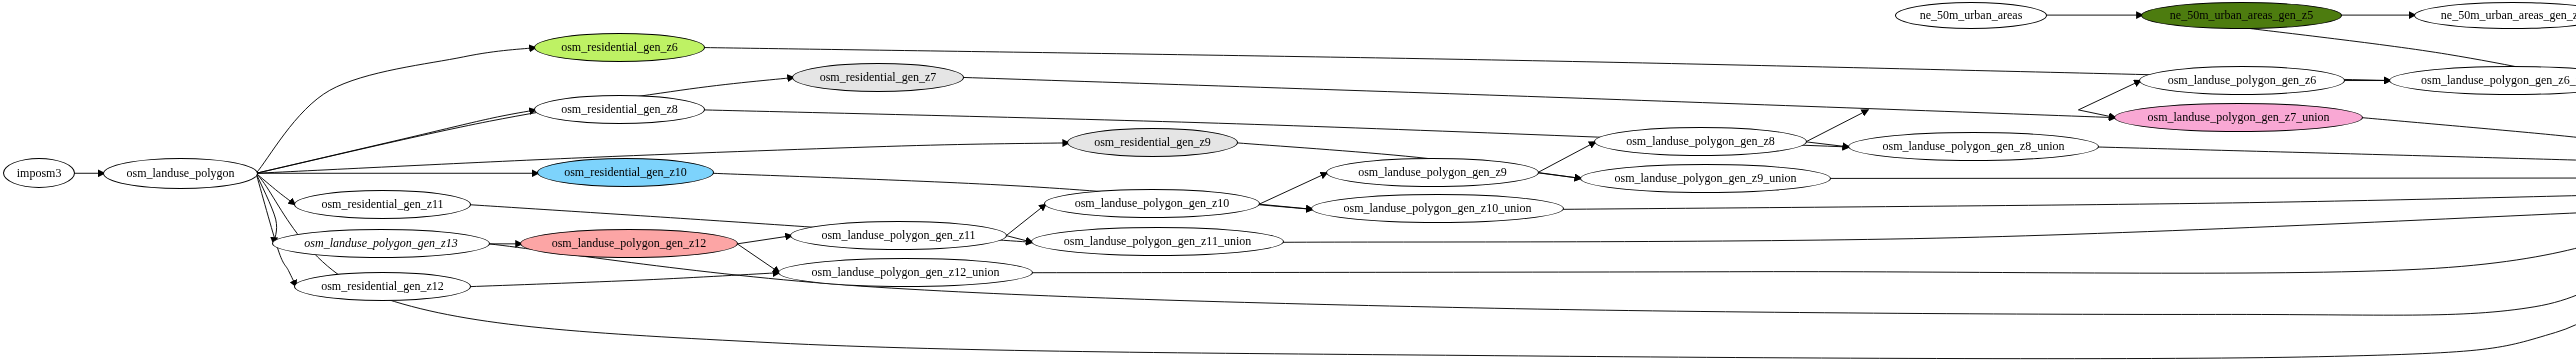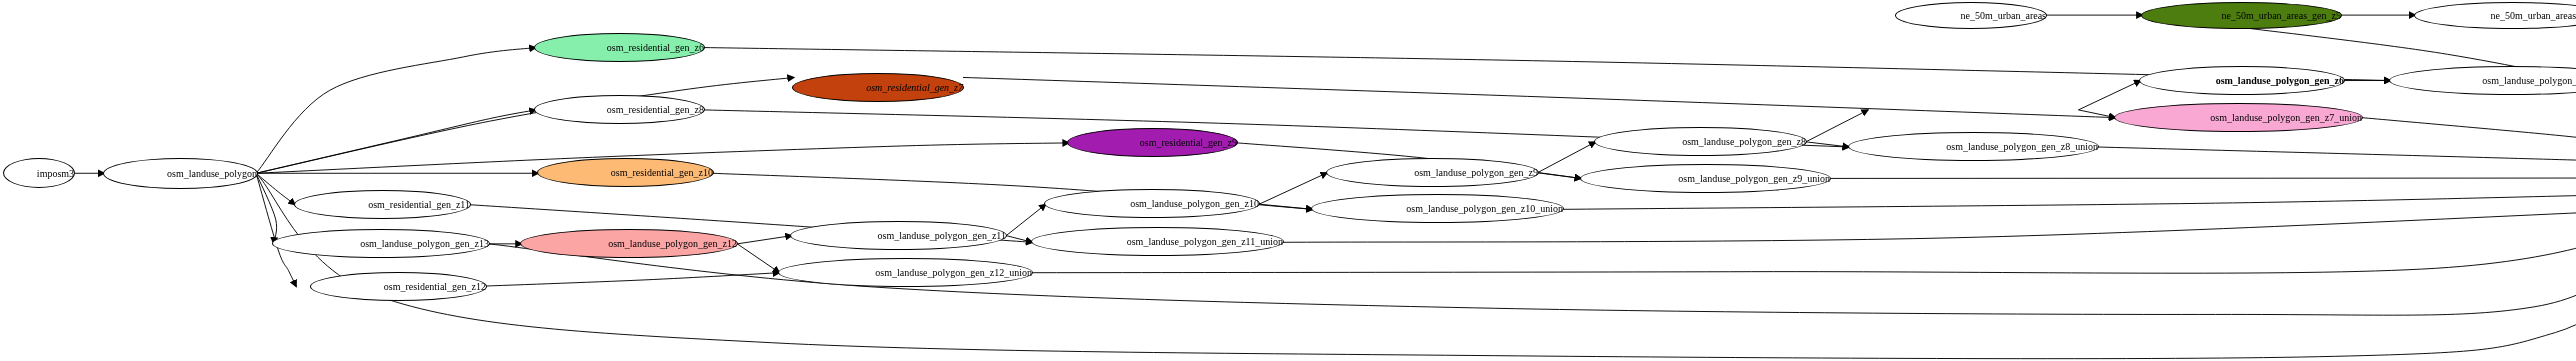--- a/index.html
+++ b/index.html
@@ -24,22 +24,22 @@
     height: 362px;
   }
   .node {
     position: absolute;
     box-sizing: border-box;
     border: 0.9px solid #000000;
     border-radius: 50%;
     background: #ffffff;
     display: flex;
     align-items: center;
-    justify-content: flex-end;
-    font-size: 10px;
+    justify-content: center;
+    font-size: 12px;
     color: #000000;
     white-space: nowrap;
     z-index: 2;
   }
 </style>
 </head>
 <body>
 
 <div id="canvas" style="width: 2741px; height: 362px; background: rgb(255, 255, 255);">
     <svg id="edge-layer" width="2741" height="362" viewBox="0 0 5320 702">
@@ -91,42 +91,42 @@
       <path d="M4543,29 L4688,29" fill="none" stroke="#000000" stroke-width="1.8" marker-end="url(#arrow)"></path>
       <path d="M4351,53 C4417.5,61.7 4631.8,85.5 4750,105 C4868.2,124.5 4992.0,150.2 5060,170 C5128.0,189.8 5141.7,214.7 5158,223.6" fill="none" stroke="#000000" stroke-width="1.8" marker-end="url(#arrow)"></path>
       <path d="M5064,29 C5073.3,43.3 5104.3,87.6 5120,115 C5135.7,142.4 5151.7,180.2 5158,193.2" fill="none" stroke="#000000" stroke-width="1.8" marker-end="url(#arrow)"></path>
     </svg>
     <div class="node" style="left: 3.1px; top: 158px; width: 72px; height: 30px; background: rgb(255, 255, 255); border-color: rgb(0, 0, 0);">
       <span>imposm3</span>
     </div>
     <div class="node" style="left: 103px; top: 158px; width: 155px; height: 31px; background: rgb(255, 255, 255); border-color: rgb(0, 0, 0);">
       <span>osm_landuse_polygon</span>
     </div>
-    <div class="node" style="left: 534px; top: 33px; width: 171px; height: 29px; background: #86efac; border-color: rgb(0, 0, 0);">
+    <div class="node" style="left: 534px; top: 33px; width: 171px; height: 29px; background: #bef264; border-color: rgb(0, 0, 0);">
       <span>osm_residential_gen_z6</span>
     </div>
-    <div class="node" style="left: 792px; top: 73px; width: 172px; height: 29px; background: #c2410c; border-color: rgb(0, 0, 0); font-style: italic;">
+    <div class="node" style="left: 792px; top: 63px; width: 172px; height: 29px; background: #e5e5e5; border-color: rgb(0, 0, 0);">
       <span>osm_residential_gen_z7</span>
     </div>
     <div class="node" style="left: 534px; top: 95px; width: 171px; height: 29px; background: rgb(255, 255, 255); border-color: rgb(0, 0, 0);">
       <span>osm_residential_gen_z8</span>
     </div>
-    <div class="node" style="left: 1067px; top: 128px; width: 171px; height: 29px; background: #a21caf; border-color: rgb(0, 0, 0);">
+    <div class="node" style="left: 1067px; top: 128px; width: 171px; height: 29px; background: #e5e5e5; border-color: rgb(0, 0, 0);">
       <span>osm_residential_gen_z9</span>
     </div>
-    <div class="node" style="left: 537px; top: 158px; width: 177px; height: 29px; background: #fdba74; border-color: rgb(0, 0, 0);">
+    <div class="node" style="left: 537px; top: 158px; width: 177px; height: 29px; background: #7dd3fc; border-color: rgb(0, 0, 0);">
       <span>osm_residential_gen_z10</span>
     </div>
     <div class="node" style="left: 294px; top: 190px; width: 177px; height: 29px; background: rgb(255, 255, 255); border-color: rgb(0, 0, 0);">
       <span>osm_residential_gen_z11</span>
     </div>
-    <div class="node" style="left: 310px; top: 272px; width: 177px; height: 29px; background: rgb(255, 255, 255); border-color: rgb(0, 0, 0);">
+    <div class="node" style="left: 294px; top: 272px; width: 177px; height: 29px; background: rgb(255, 255, 255); border-color: rgb(0, 0, 0);">
       <span>osm_residential_gen_z12</span>
     </div>
-    <div class="node" style="left: 272px; top: 229px; width: 218px; height: 29px; background: rgb(255, 255, 255); border-color: rgb(0, 0, 0);">
+    <div class="node" style="left: 272px; top: 229px; width: 218px; height: 29px; background: rgb(255, 255, 255); border-color: rgb(0, 0, 0); font-style: italic;">
       <span>osm_landuse_polygon_gen_z13</span>
     </div>
     <div class="node" style="left: 520px; top: 229px; width: 218px; height: 29px; background: #fca5a5; border-color: rgb(0, 0, 0);">
       <span>osm_landuse_polygon_gen_z12</span>
     </div>
     <div class="node" style="left: 790px; top: 221px; width: 217px; height: 29px; background: rgb(255, 255, 255); border-color: rgb(0, 0, 0);">
       <span>osm_landuse_polygon_gen_z11</span>
     </div>
     <div class="node" style="left: 778px; top: 258px; width: 255px; height: 29px; background: rgb(255, 255, 255); border-color: rgb(0, 0, 0);">
       <span>osm_landuse_polygon_gen_z12_union</span>
@@ -145,21 +145,21 @@
     </div>
     <div class="node" style="left: 1594px; top: 127px; width: 213px; height: 29px; background: rgb(255, 255, 255); border-color: rgb(0, 0, 0);">
       <span>osm_landuse_polygon_gen_z8</span>
     </div>
     <div class="node" style="left: 1580px; top: 164px; width: 251px; height: 29px; background: rgb(255, 255, 255); border-color: rgb(0, 0, 0);">
       <span>osm_landuse_polygon_gen_z9_union</span>
     </div>
     <div class="node" style="left: 1848px; top: 132px; width: 251px; height: 29px; background: rgb(255, 255, 255); border-color: rgb(0, 0, 0);">
       <span>osm_landuse_polygon_gen_z8_union</span>
     </div>
-    <div class="node" style="left: 2139px; top: 66px; width: 206px; height: 29px; background: rgb(255, 255, 255); border-color: rgb(0, 0, 0); font-weight: bold;">
+    <div class="node" style="left: 2139px; top: 66px; width: 206px; height: 29px; background: rgb(255, 255, 255); border-color: rgb(0, 0, 0);">
       <span>osm_landuse_polygon_gen_z6</span>
     </div>
     <div class="node" style="left: 2114px; top: 103px; width: 249px; height: 29px; background: #f9a8d4; border-color: rgb(0, 0, 0);">
       <span>osm_landuse_polygon_gen_z7_union</span>
     </div>
     <div class="node" style="left: 2389px; top: 66px; width: 246px; height: 29px; background: rgb(255, 255, 255); border-color: rgb(0, 0, 0);">
       <span>osm_landuse_polygon_gen_z6_union</span>
     </div>
     <div class="node" style="left: 1895px; top: 1.5px; width: 152px; height: 27px; background: rgb(255, 255, 255); border-color: rgb(0, 0, 0);">
       <span>ne_50m_urban_areas</span>

